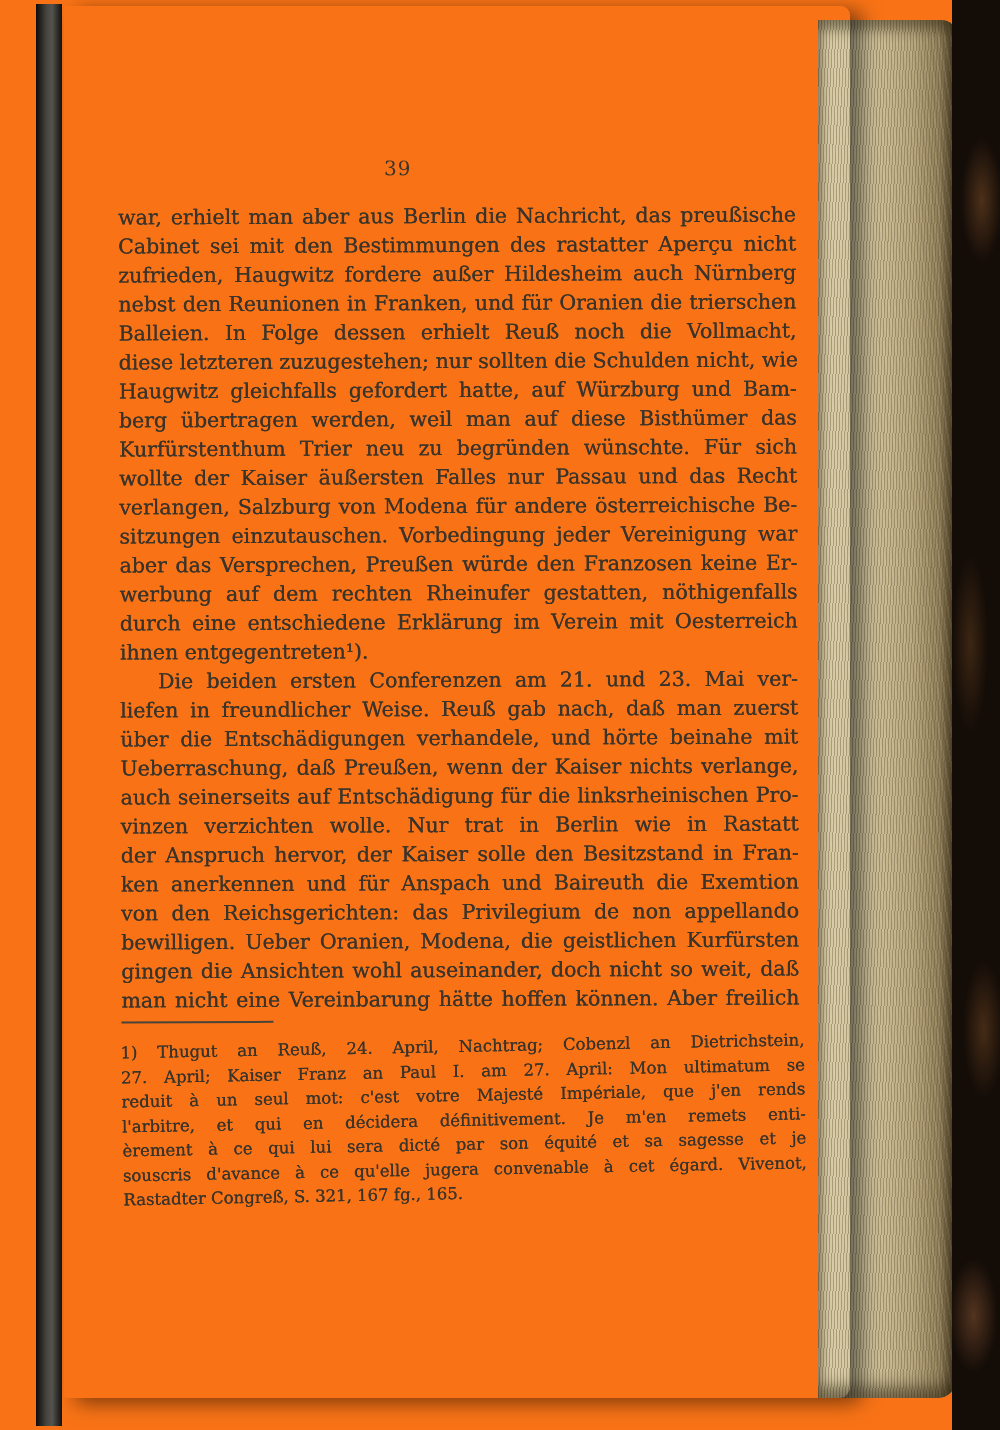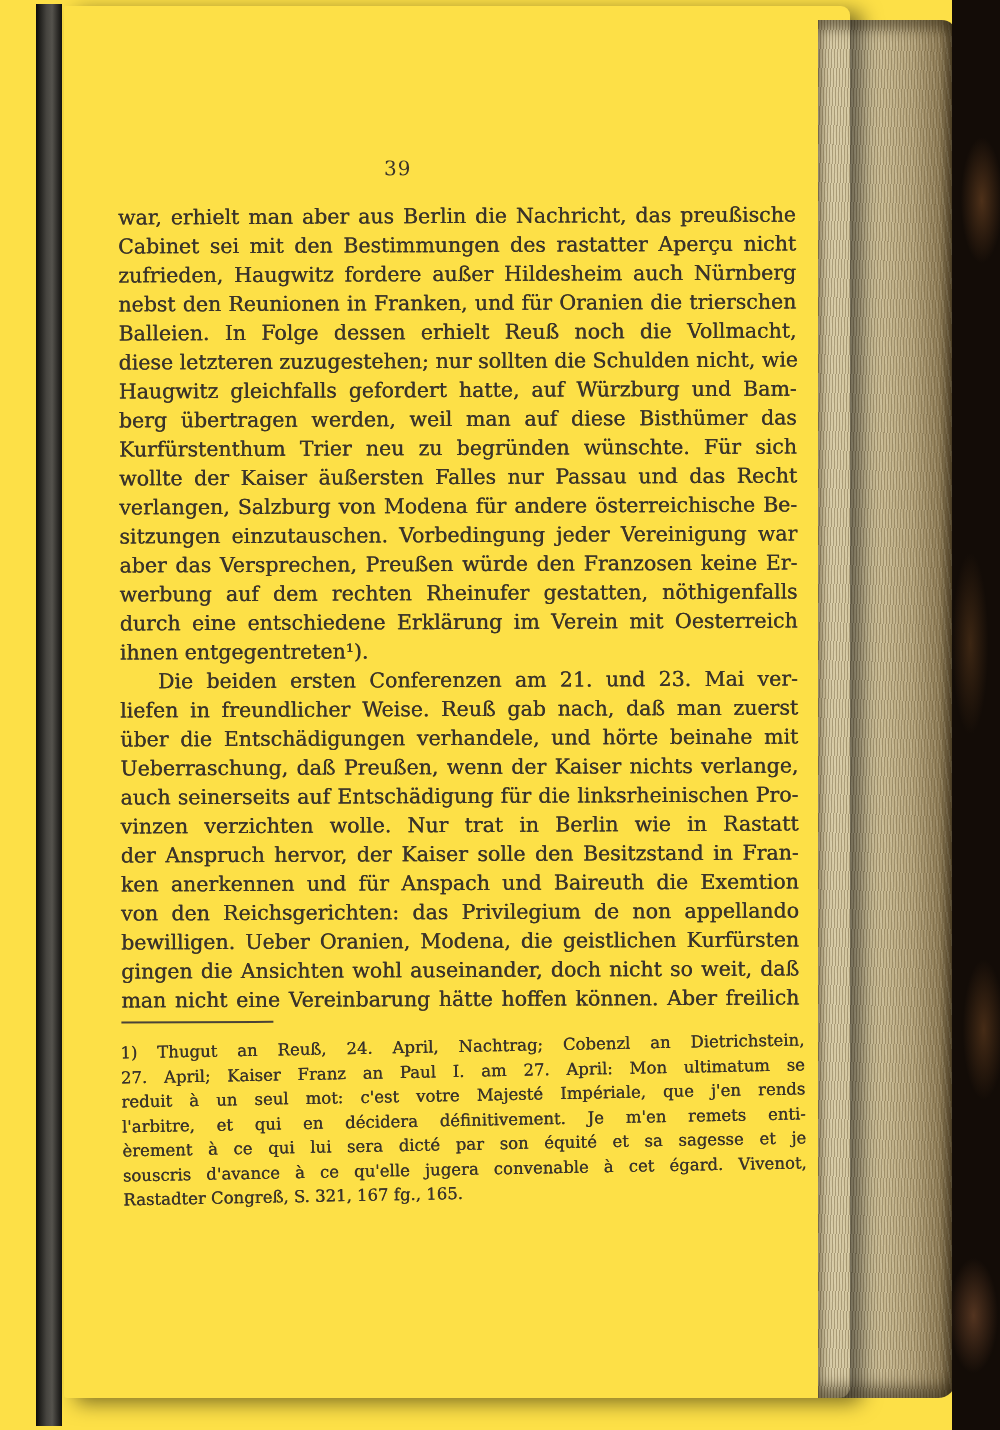--- a/index.html
+++ b/index.html
@@ -1,18 +1,18 @@
 <!DOCTYPE html>
 <html><head>
 <meta charset="utf-8">
 <style>
   html,body{margin:0;padding:0;background:#000;}
   #stage{
     position:relative;width:1000px;height:1430px;overflow:hidden;
-    background:#fde047;
+    background:#f97316;
     font-family:"DejaVu Serif", serif;
   }
   
   .spine-strip{
     position:absolute;left:36px;top:4px;width:26px;height:1422px;
     background:linear-gradient(90deg,#0b0b09 0%,#46443f 40%,#55534d 62%,#12110f 100%);
   }
   
   .fore-edge{
     position:absolute;left:818px;top:20px;width:138px;height:1378px;

